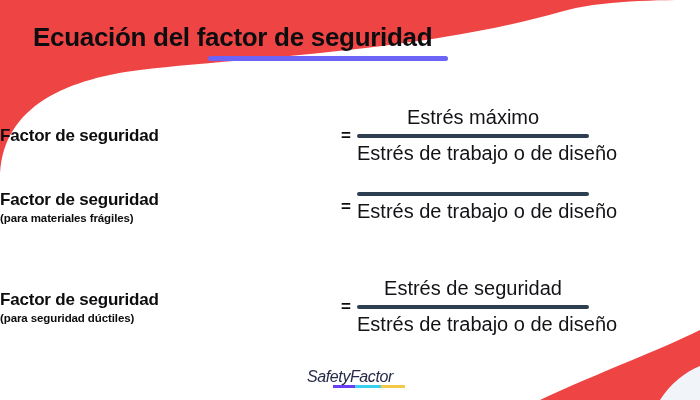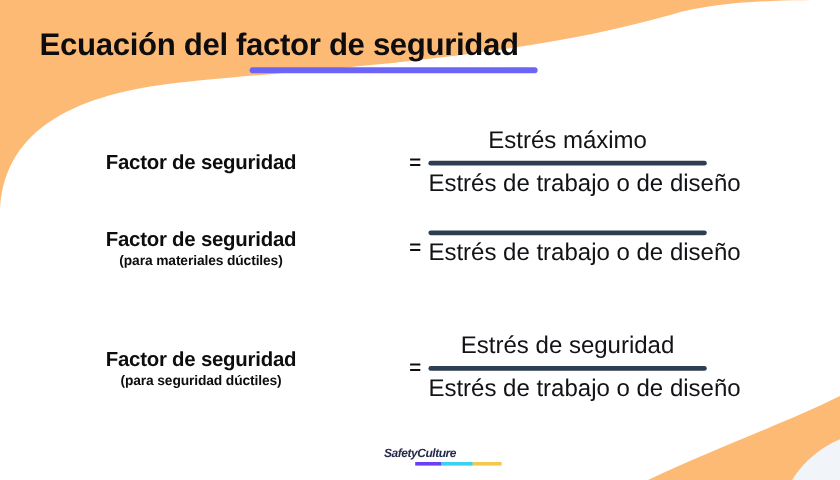--- a/index.html
+++ b/index.html
@@ -4,21 +4,21 @@
 <style>
   * { margin:0; padding:0; box-sizing:border-box; }
   html, body {
     width:700px; height:400px;
     font-family:"Liberation Sans", sans-serif;
     overflow:hidden;
   }
   #canvas {
     position:relative;
     width:700px; height:400px;
-    background:#fdba74;
+    background:#ef4444;
   }
   
   .blob-svg {
     position:absolute; left:0; top:0;
     width:700px; height:400px;
     display:block;
   }
   .content { position:absolute; left:0; top:0; width:700px; height:400px; }
 
   
@@ -43,21 +43,21 @@
     position:absolute;
     display:flex;
     align-items:center;
   }
   .f1 { left:0px; top:104px; width:700px; }
   .f2 { left:0px; top:189px; width:700px; }
   .f3 { left:0px; top:275px; width:700px; }
 
   .lhs {
     width:335px;
-    text-align:center;
+    text-align:left;
     padding-right:0px;
   }
   .lhs-main {
     font-size:17px;
     font-weight:bold;
     color:#0d0d0f;
     white-space:nowrap;
     letter-spacing:-0.2px;
   }
   .lhs-sub {
@@ -97,22 +97,22 @@
 
   
   .logo {
     position:absolute;
     left:0; top:368px;
     width:700px;
     text-align:center;
   }
   .logo-inner { display:inline-block; position:relative; }
   .logo-text {
-    font-size:10px;
-    font-weight:bold;
+    font-size:16px;
+    font-weight:normal;
     font-style:italic;
     color:#262a4a;
     letter-spacing:-0.4px;
   }
   .logo-bar {
     position:absolute;
     left:26px; bottom:-2px;
     display:flex;
     width:72px; height:3px;
   }
@@ -147,21 +147,21 @@
       <div class="frac">
         <div class="num">Estrés máximo</div>
         <div class="bar"></div>
         <div class="den">Estrés de trabajo o de diseño</div>
       </div>
     </div>
 
     <div class="formula f2">
       <div class="lhs">
         <div class="lhs-main">Factor de seguridad</div>
-        <div class="lhs-sub">(para materiales dúctiles)</div>
+        <div class="lhs-sub">(para materiales frágiles)</div>
       </div>
       <div class="eq">=</div>
       <div class="frac">
         <div class="bar"></div>
         <div class="den">Estrés de trabajo o de diseño</div>
       </div>
     </div>
 
     <div class="formula f3">
       <div class="lhs">
@@ -171,21 +171,21 @@
       <div class="eq">=</div>
       <div class="frac">
         <div class="num">Estrés de seguridad</div>
         <div class="bar"></div>
         <div class="den">Estrés de trabajo o de diseño</div>
       </div>
     </div>
 
     <div class="logo">
       <div class="logo-inner">
-        <span class="logo-text">Safety</span><span class="logo-text">Culture</span>
+        <span class="logo-text">Safety</span><span class="logo-text">Factor</span>
         <span class="logo-bar">
           <i class="lb1"></i>
           <i class="lb2"></i>
           <i class="lb3"></i>
         </span>
       </div>
     </div>
 
   </div>
 </div>

